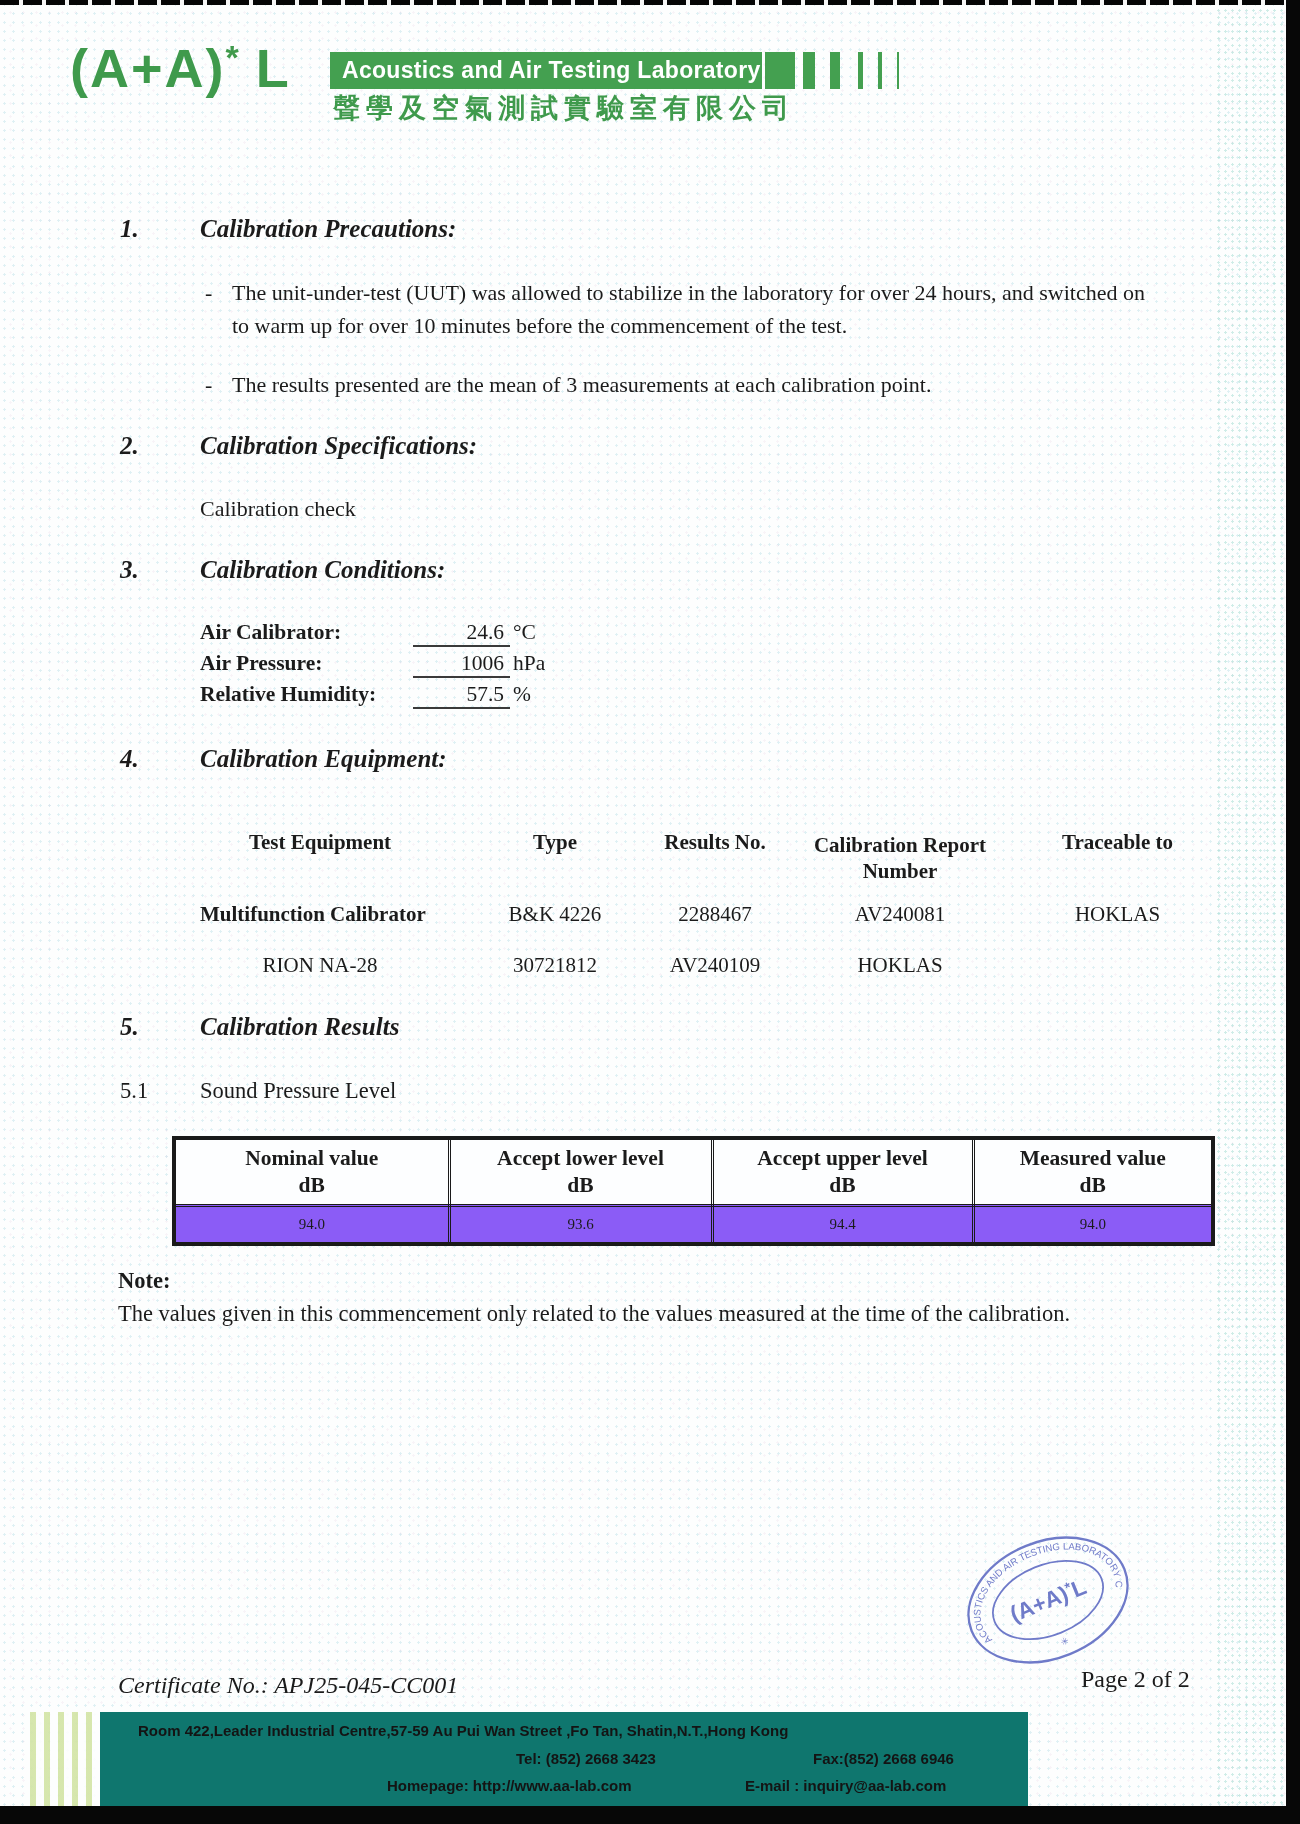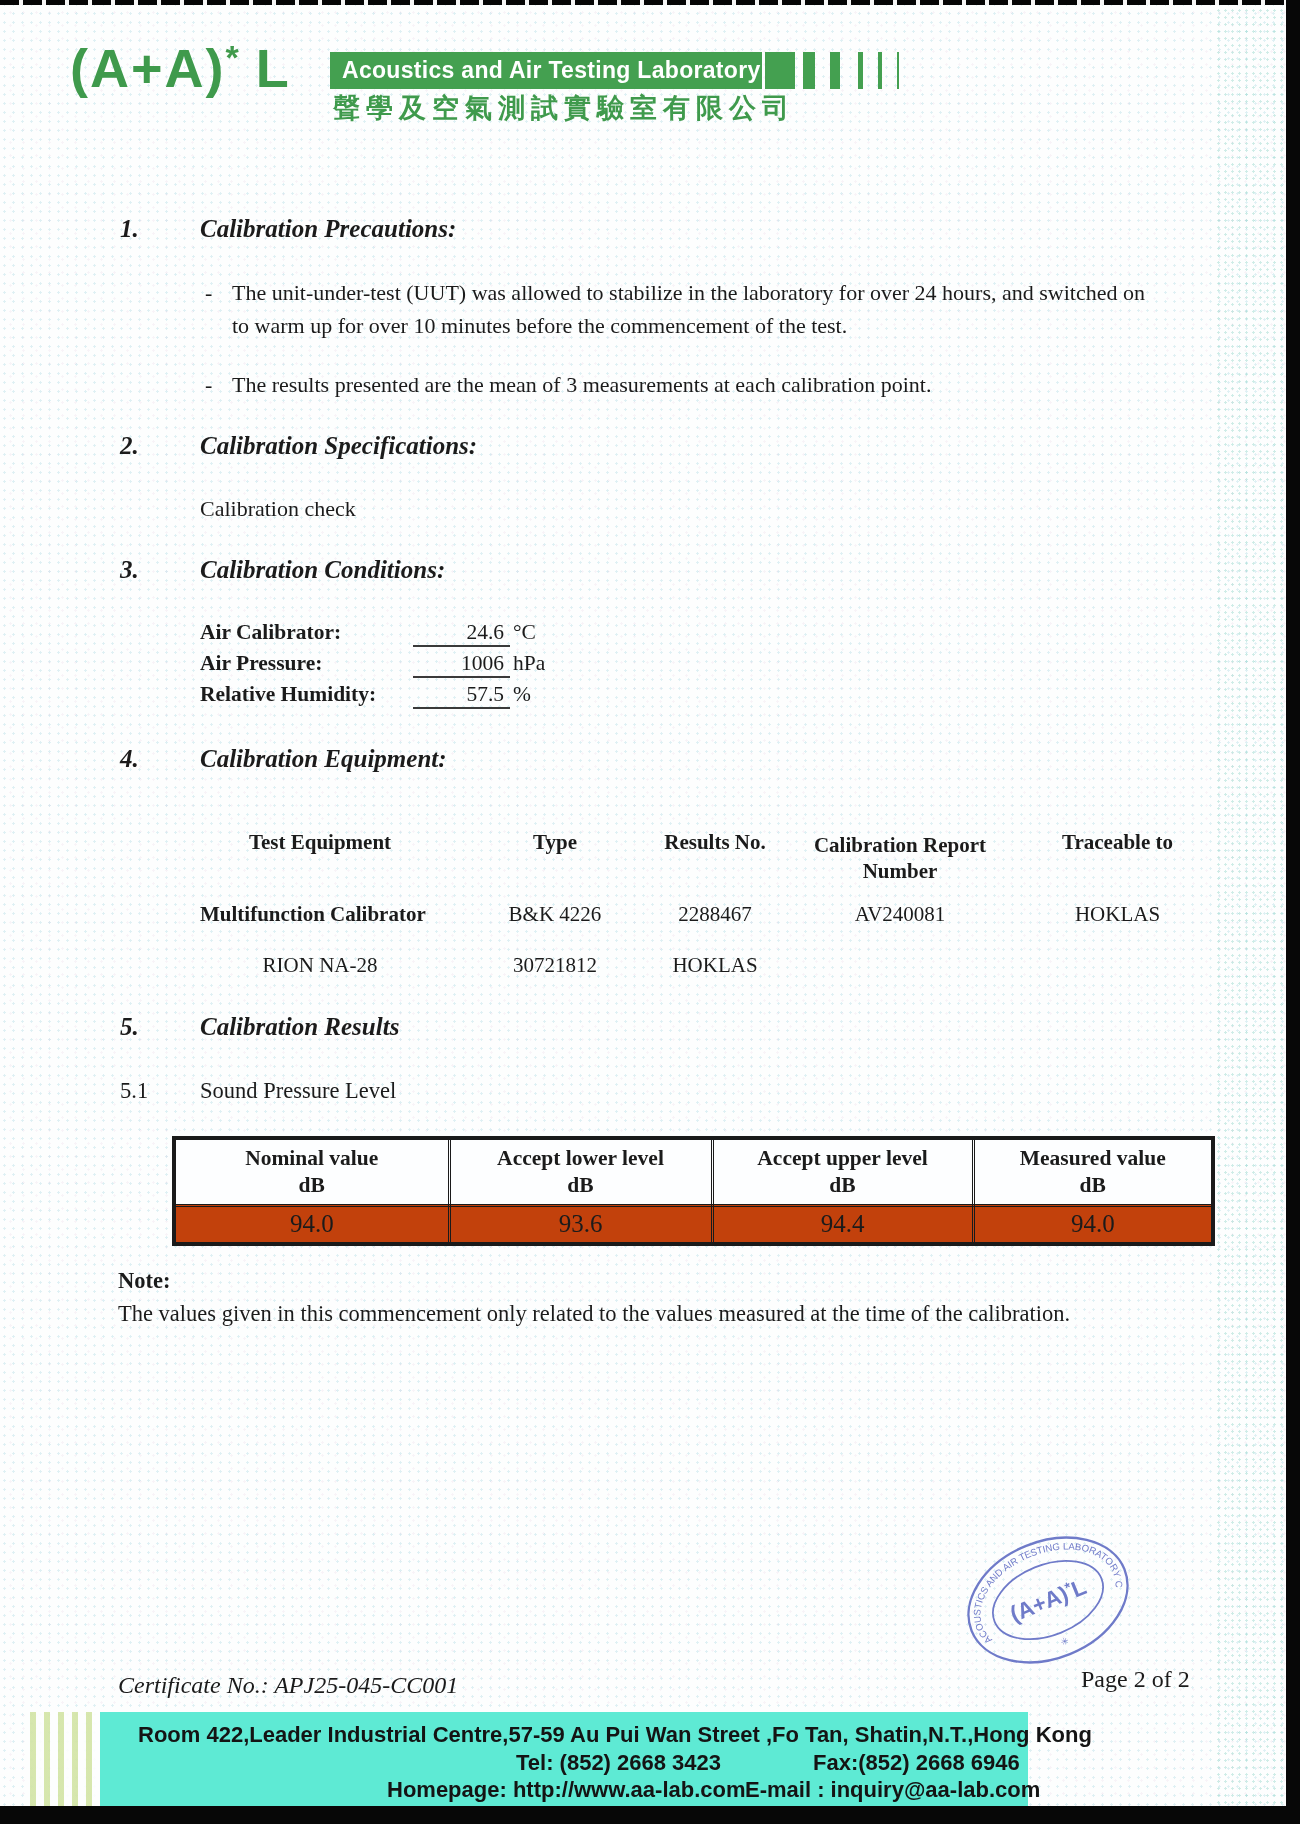--- a/index.html
+++ b/index.html
@@ -61,34 +61,34 @@
     align-items:center; justify-content:center; min-height:62px; }
   .equip .c { text-align:center; height:51px; display:flex; align-items:center; justify-content:center; }
   .equip .c.lbl { justify-content:flex-start; padding-left:35px; font-weight:700; text-align:left; }
 
   
   table.results { left:172px; top:1136px; position:absolute; z-index:2; border-collapse:collapse;
     border:4px solid #1a1a1a; table-layout:fixed; }
   table.results th, table.results td { border:3px double #1a1a1a; }
   table.results th { height:67px; font-size:21.5px; font-weight:700; line-height:27px;
     background:#fdfeff; vertical-align:middle; }
-  table.results td { height:39px; text-align:center; font-size:25px; background:#c2410c; }
+  table.results td { height:39px; text-align:center; font-size:15px; background:#8b5cf6; }
   .cw0{width:275px;} .cw1{width:263px;} .cw2{width:261px;} .cw3{width:240px;}
 
   .note-para { text-align:justify; font-size:22.5px; line-height:31px; }
 
   
   .stamp { left:960px; top:1536px; width:176px; height:128px; transform:rotate(-22deg); opacity:0.92; }
 
   .cert { font-style:italic; font-size:24px; }
   .pageno { font-size:24px; }
 
   
-  .footer-band { left:100px; top:1712px; width:928px; height:94px; background:#5eead4;
-    font-family:"Liberation Sans",sans-serif; font-weight:700; font-size:22px; color:#141414; }
+  .footer-band { left:100px; top:1712px; width:928px; height:94px; background:#0f766e;
+    font-family:"Liberation Sans",sans-serif; font-weight:700; font-size:15px; color:#141414; }
   .footer-band span { position:absolute; white-space:nowrap; }
   .f-stripes { left:30px; top:1712px; width:70px; height:94px;
     background:repeating-linear-gradient(90deg, rgba(210,228,165,0.9) 0 6px, rgba(253,254,254,0.9) 6px 14px); }
 </style>
 </head>
 <body>
 
 <div id="page">
   <div class="tint-strip"></div>
   <div class="edge-top"></div>
@@ -160,20 +160,21 @@
     <div class="h">Traceable to</div>
 
     <div class="c lbl">Multifunction Calibrator</div>
     <div class="c">B&amp;K 4226</div>
     <div class="c">2288467</div>
     <div class="c">AV240081</div>
     <div class="c">HOKLAS</div>
 
     <div class="c">RION NA-28</div>
     <div class="c">30721812</div>
+    <div class="c">AV240109</div>
     <div class="c">HOKLAS</div>
   </div>
 
   <div class="abs sec-head" style="top:1013px;">
     <span class="num">5.</span>
     <span>Calibration Results</span>
   </div>
   <div class="abs" style="left:120px; top:1078px; display:flex; font-size:22.5px;">
     <span style="width:80px;">5.1</span>
     <span>Sound Pressure Level</span>

